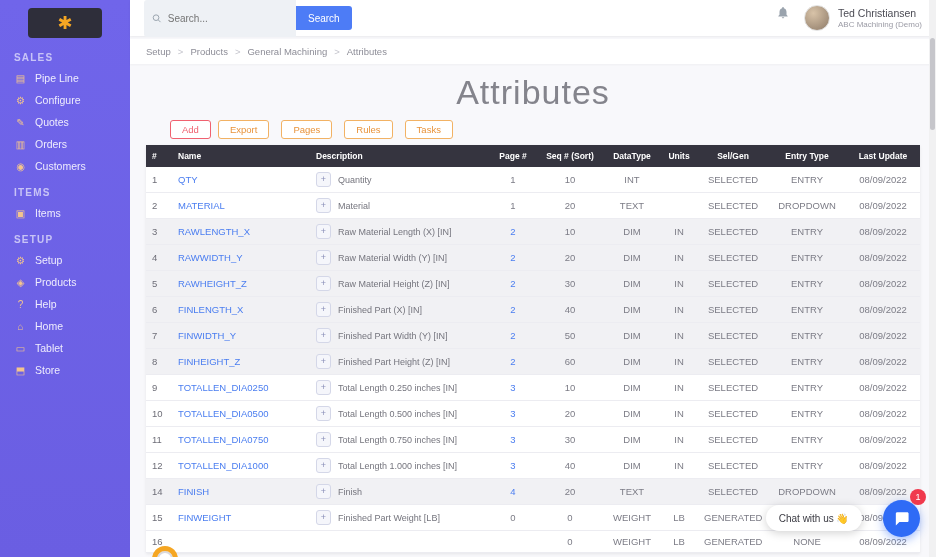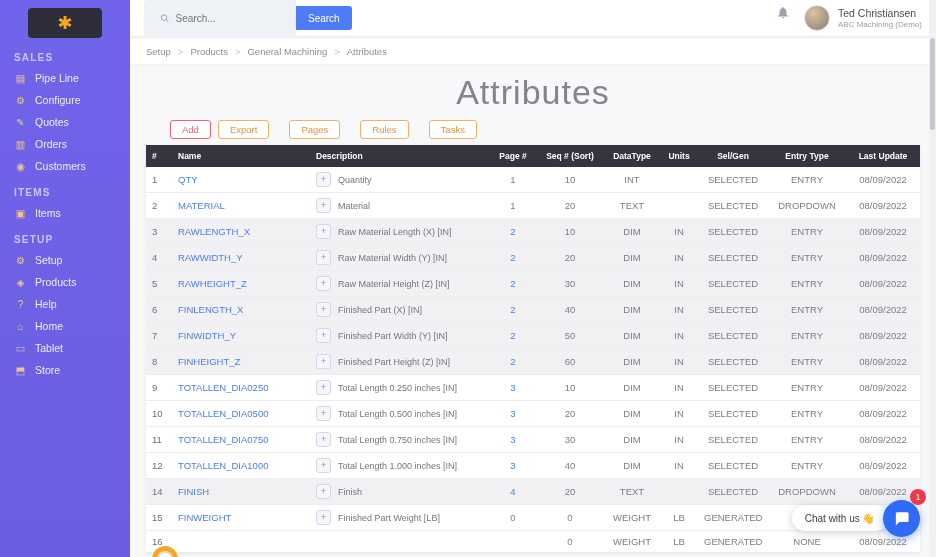--- a/index.html
+++ b/index.html
@@ -13,21 +13,21 @@
   .sb-section-label { padding:10px 14px 4px; font-size:10px; letter-spacing:1.2px; color:rgba(255,255,255,0.62); font-weight:bold; }
   .sb-item { display:flex; align-items:center; gap:8px; padding:5px 14px; font-size:10.5px; color:#eeecfd; cursor:pointer; }
   .sb-icon { width:13px; font-size:10px; color:#f3c48e; text-align:center; flex:0 0 13px; }
   .sb-label { white-space:nowrap; }
 
   
   .main { position:absolute; left:130px; top:0; right:0; bottom:0; background:#f8f8fb; }
 
   .topbar { height:36px; background:#fff; display:flex; align-items:center; padding:0 14px; box-shadow:0 1px 2px rgba(0,0,0,0.06); position:relative; z-index:2; }
   .search-group { display:flex; align-items:center; }
-  .search-box { display:flex; align-items:center; background:#eef1f5; border-radius:3px 0 0 3px; height:37px; width:152px; padding:0 16px; gap:6px; }
+  .search-box { display:flex; align-items:center; background:#eef1f5; border-radius:3px 0 0 3px; height:37px; width:152px; padding:0 8px; gap:6px; }
   .search-box input { border:none; outline:none; background:transparent; font-size:10px; color:#555; width:100%; font-family:"Liberation Sans", sans-serif; }
   .search-btn { height:24px; background:#4d7cf6; color:#fff; border:none; border-radius:0 3px 3px 0; font-size:10px; padding:0 12px; cursor:pointer; font-family:"Liberation Sans", sans-serif;text-align:right; }
   .topbar-right { margin-left:auto; display:flex; align-items:flex-start; gap:14px; }
   .bell-wrap { cursor:pointer; display:flex; align-items:center; }
   .user-chip { display:flex; align-items:center; gap:8px; cursor:pointer; }
   .avatar { width:26px; height:26px; border-radius:50%; background:radial-gradient(circle at 35% 30%, #d8c3a8, #8d7a68); border:1px solid #e3e3e3; }
   .user-meta { display:flex; flex-direction:column; line-height:1.2; }
   .user-name { font-size:10.5px; color:#4c4c55; }
   .user-org { font-size:8px; color:#9b9ba5; }
 
@@ -51,21 +51,21 @@
   tr.shaded td { background:#f1f1f4; }
   .al { text-align:left; } .ac { text-align:center; }
   .muted { color:#7c7c86; }
   .c-num { color:#6d6d77; }
   .link { color:#4a7df0; cursor:pointer; }
   .desc-wrap { display:flex; align-items:center; gap:7px; }
   .plus-btn { width:15px; height:15px; flex:0 0 15px; border:1px solid #d4d7e8; background:#f5f6fb; border-radius:3px; color:#8a8fb8; font-size:9px; line-height:13px; text-align:center; cursor:pointer; }
   .desc-text { color:#75757e; font-size:9px; overflow:hidden; text-overflow:ellipsis; }
 
   
-  .chat-pill { position:absolute; right:48px; bottom:26px; background:#fff; border-radius:14px; height:26px; display:flex; align-items:center; padding:0 13px; font-size:10px; color:#3a3a42; box-shadow:0 2px 10px rgba(0,0,0,0.18); cursor:pointer; z-index:6; }
+  .chat-pill { position:absolute; right:74px; bottom:26px; background:#fff; border-radius:14px; height:26px; display:flex; align-items:center; padding:0 13px; font-size:10px; color:#3a3a42; box-shadow:0 2px 10px rgba(0,0,0,0.18); cursor:pointer; z-index:6; }
   .chat-fab { position:absolute; right:16px; bottom:20px; width:37px; height:37px; border-radius:50%; background:#2f6bf6; box-shadow:0 3px 10px rgba(47,107,246,0.45); display:flex; align-items:center; justify-content:center; cursor:pointer; z-index:6; }
   .chat-badge { position:absolute; right:10px; bottom:52px; width:16px; height:16px; border-radius:50%; background:#f0394d; color:#fff; font-size:9px; display:flex; align-items:center; justify-content:center; z-index:7; }
 
   
   .scrollbar { position:absolute; right:0; top:0; bottom:0; width:7px; background:#f1f1f2; z-index:8; }
   .scroll-thumb { position:absolute; right:1px; top:38px; width:5px; height:92px; border-radius:3px; background:#c6c6cb; cursor:grab; }
   .footer-logo { position:absolute; left:152px; bottom:-15px; width:26px; height:26px; border-radius:50%; border:5px solid #f5a623; background:#fff; box-shadow:inset 0 0 0 2px #d9d9df; z-index:1; }
 </style>
 </head>
 <body>
@@ -167,21 +167,21 @@
         <span class="bc-sep">&gt;</span>
         <span class="bc-item">General Machining</span>
         <span class="bc-sep">&gt;</span>
         <span class="bc-item last">Attributes</span>
       </div>
 
     <div class="page-title">Attributes</div>
 
     <div class="toolbar">
       <button class="btn btn-red">Add</button>
-      <span id="toolbar-actions" style="display:flex;gap:20px;">
+      <span id="toolbar-actions" style="display:flex;gap:12px;">
           <button class="btn btn-orange">Export</button>
           <button class="btn btn-orange">Pages</button>
           <button class="btn btn-orange">Rules</button>
           <button class="btn btn-orange">Tasks</button>
         </span>
     </div>
 
     <div class="table-card">
       <table>
         <colgroup>

